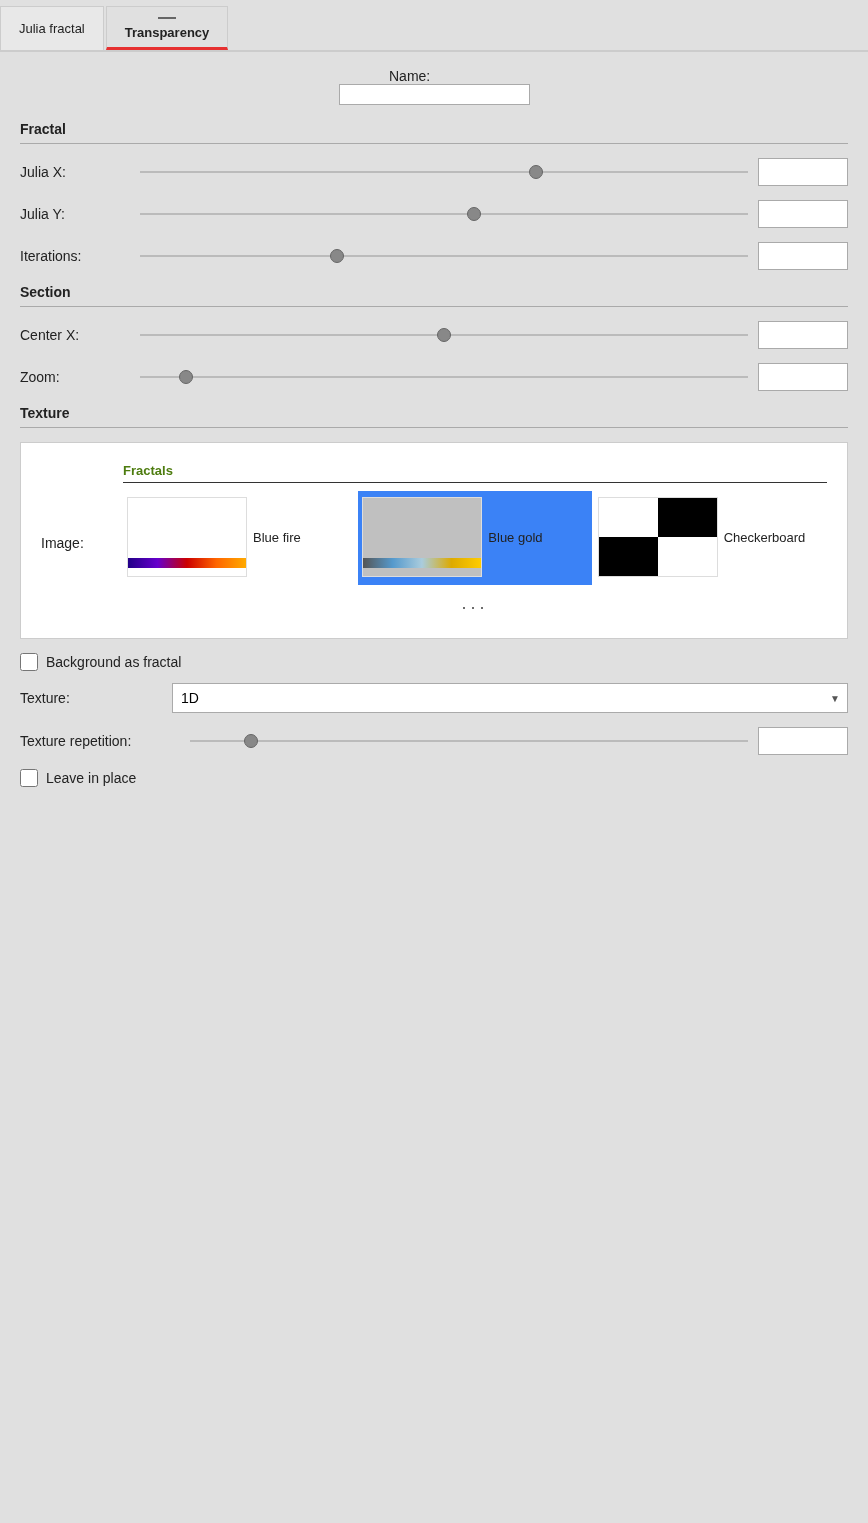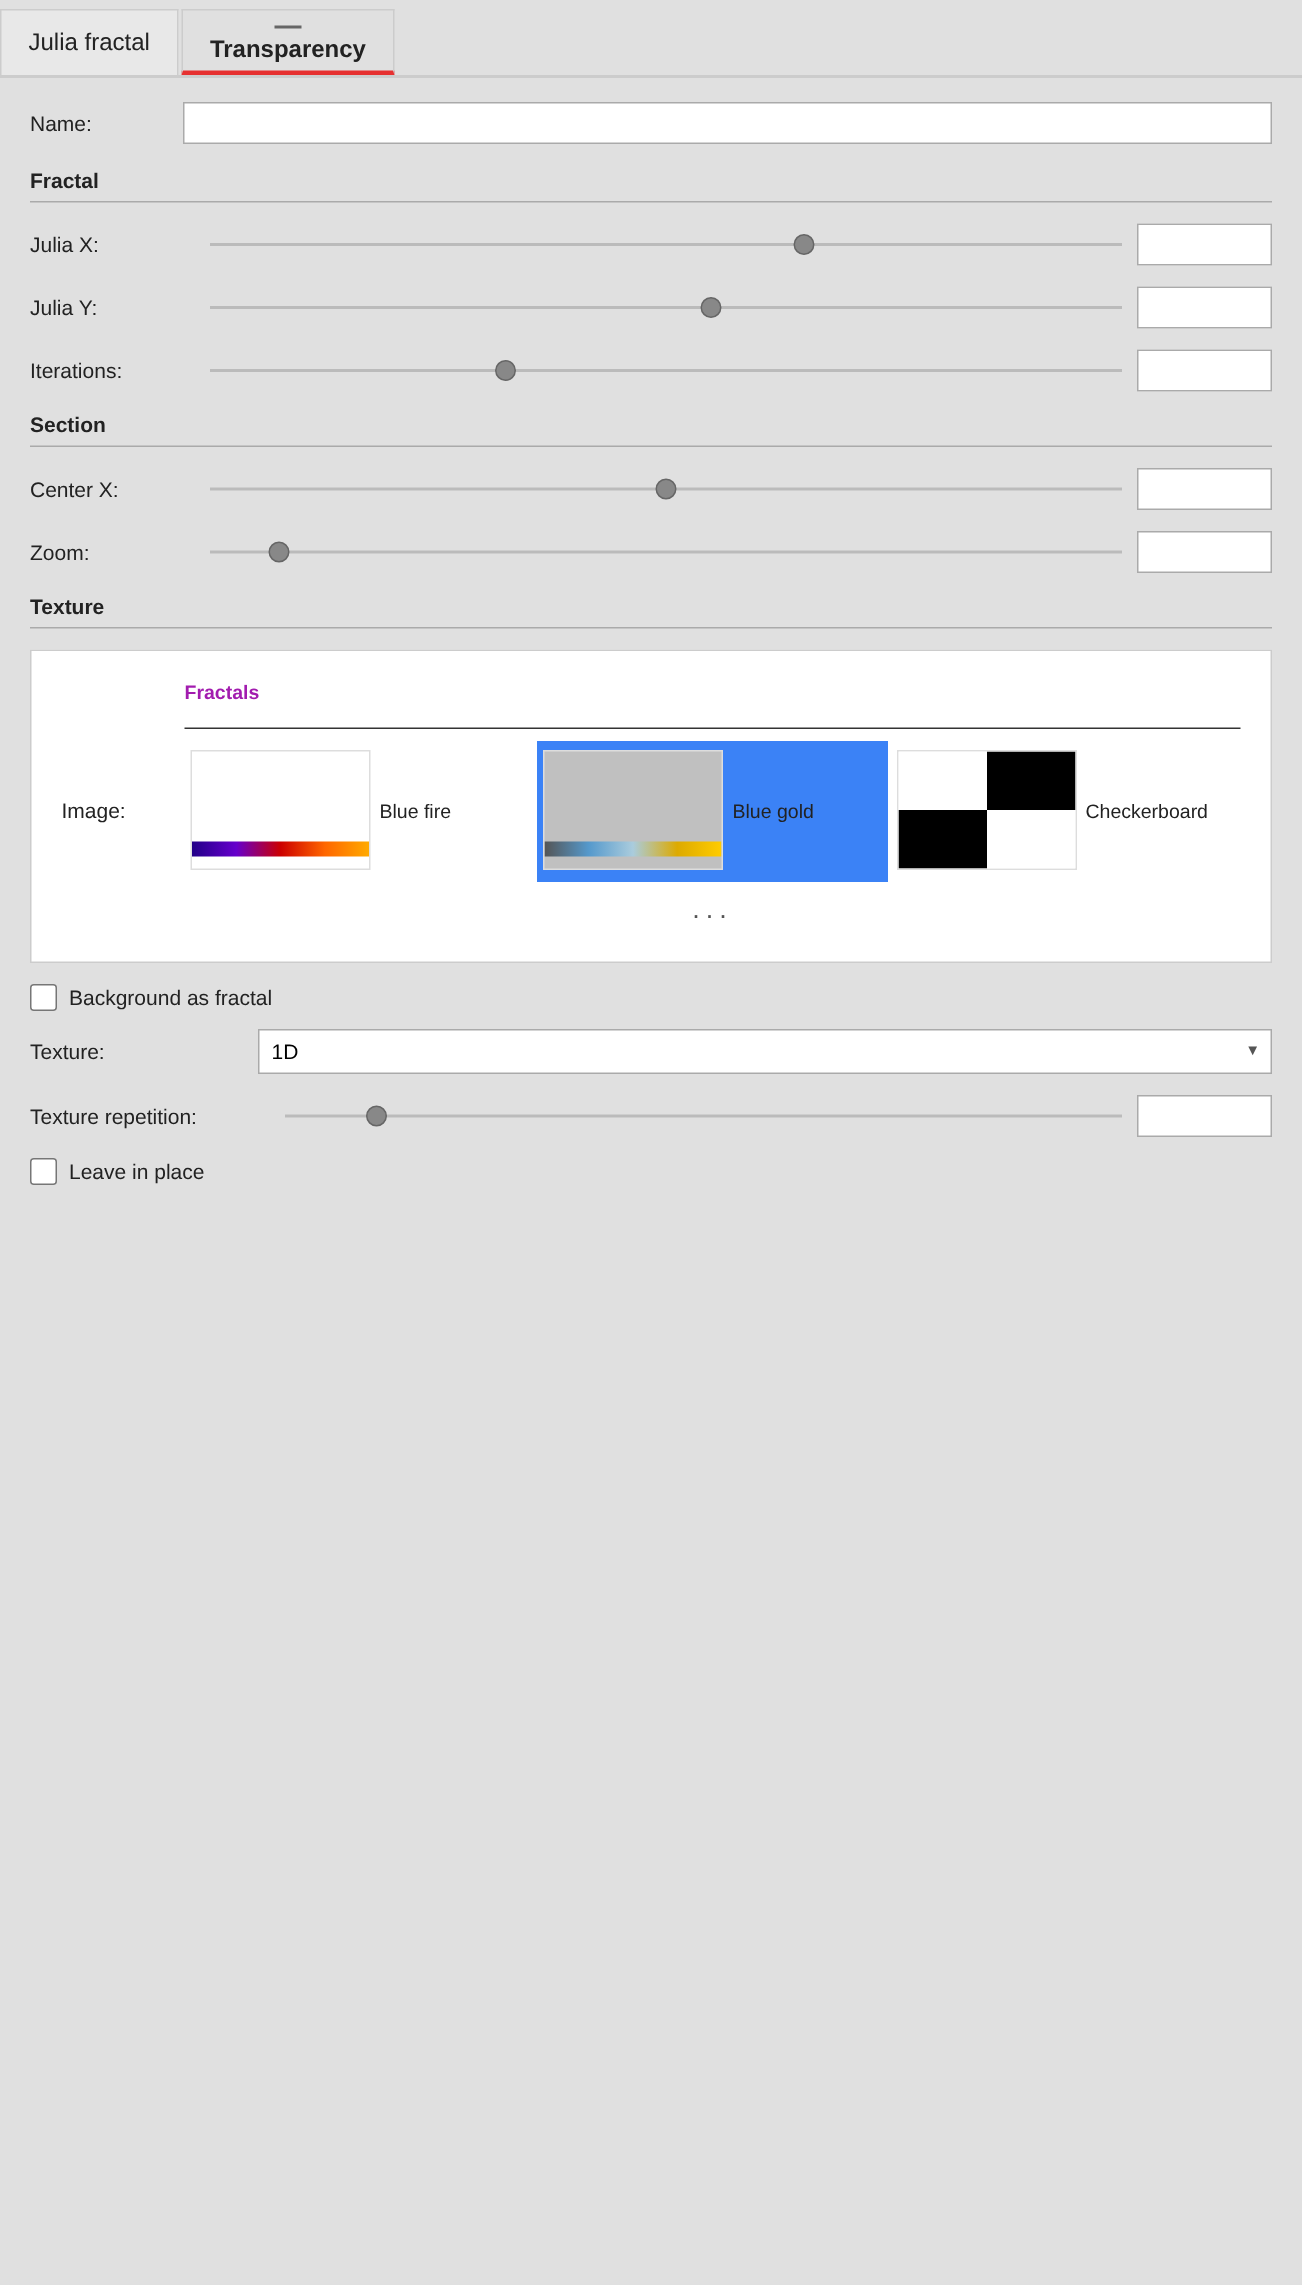--- a/index.html
+++ b/index.html
@@ -16,21 +16,21 @@
     .tab-bar {
       display: flex;
       background: #e0e0e0;
       border-bottom: 2px solid #ccc;
       height: 52px;
       align-items: flex-end;
     }
     .tab {
       padding: 10px 18px;
       cursor: pointer;
-      font-size: 16px;
+      font-size: 13px;
       border: 1px solid #ccc;
       border-bottom: none;
       background: #e8e8e8;
       margin-right: 2px;
       height: 44px;
       display: flex;
       align-items: center;
       gap: 6px;
     }
     .tab.active {
@@ -53,21 +53,21 @@
     
     .content {
       padding: 16px 20px;
     }
 
     
     .name-row {
       display: flex;
       align-items: center;
       margin-bottom: 16px;
-      gap: 12px;
+      flex-direction: column;
     }
     .name-row label {
       width: 90px;
       text-align: left;
     }
     .name-input {
       flex: 1;
       height: 28px;
       border: 1px solid #aaa;
       background: #fff;
@@ -189,24 +189,24 @@
       gap: 12px;
     }
     .image-row-label {
       width: 70px;
       padding-top: 4px;
     }
     .image-grid-container {
       flex: 1;
     }
     .fractals-label {
-      color: #a21caf;
+      color: #4d7c0f;
       font-size: 13px;
       font-weight: bold;
-      margin-bottom: 16px;
+      margin-bottom: 4px;
     }
     .fractals-divider {
       border: none;
       border-top: 1.5px solid #333;
       margin-bottom: 8px;
     }
     .image-grid {
       display: grid;
       grid-template-columns: repeat(3, 1fr);
       gap: 2px;

